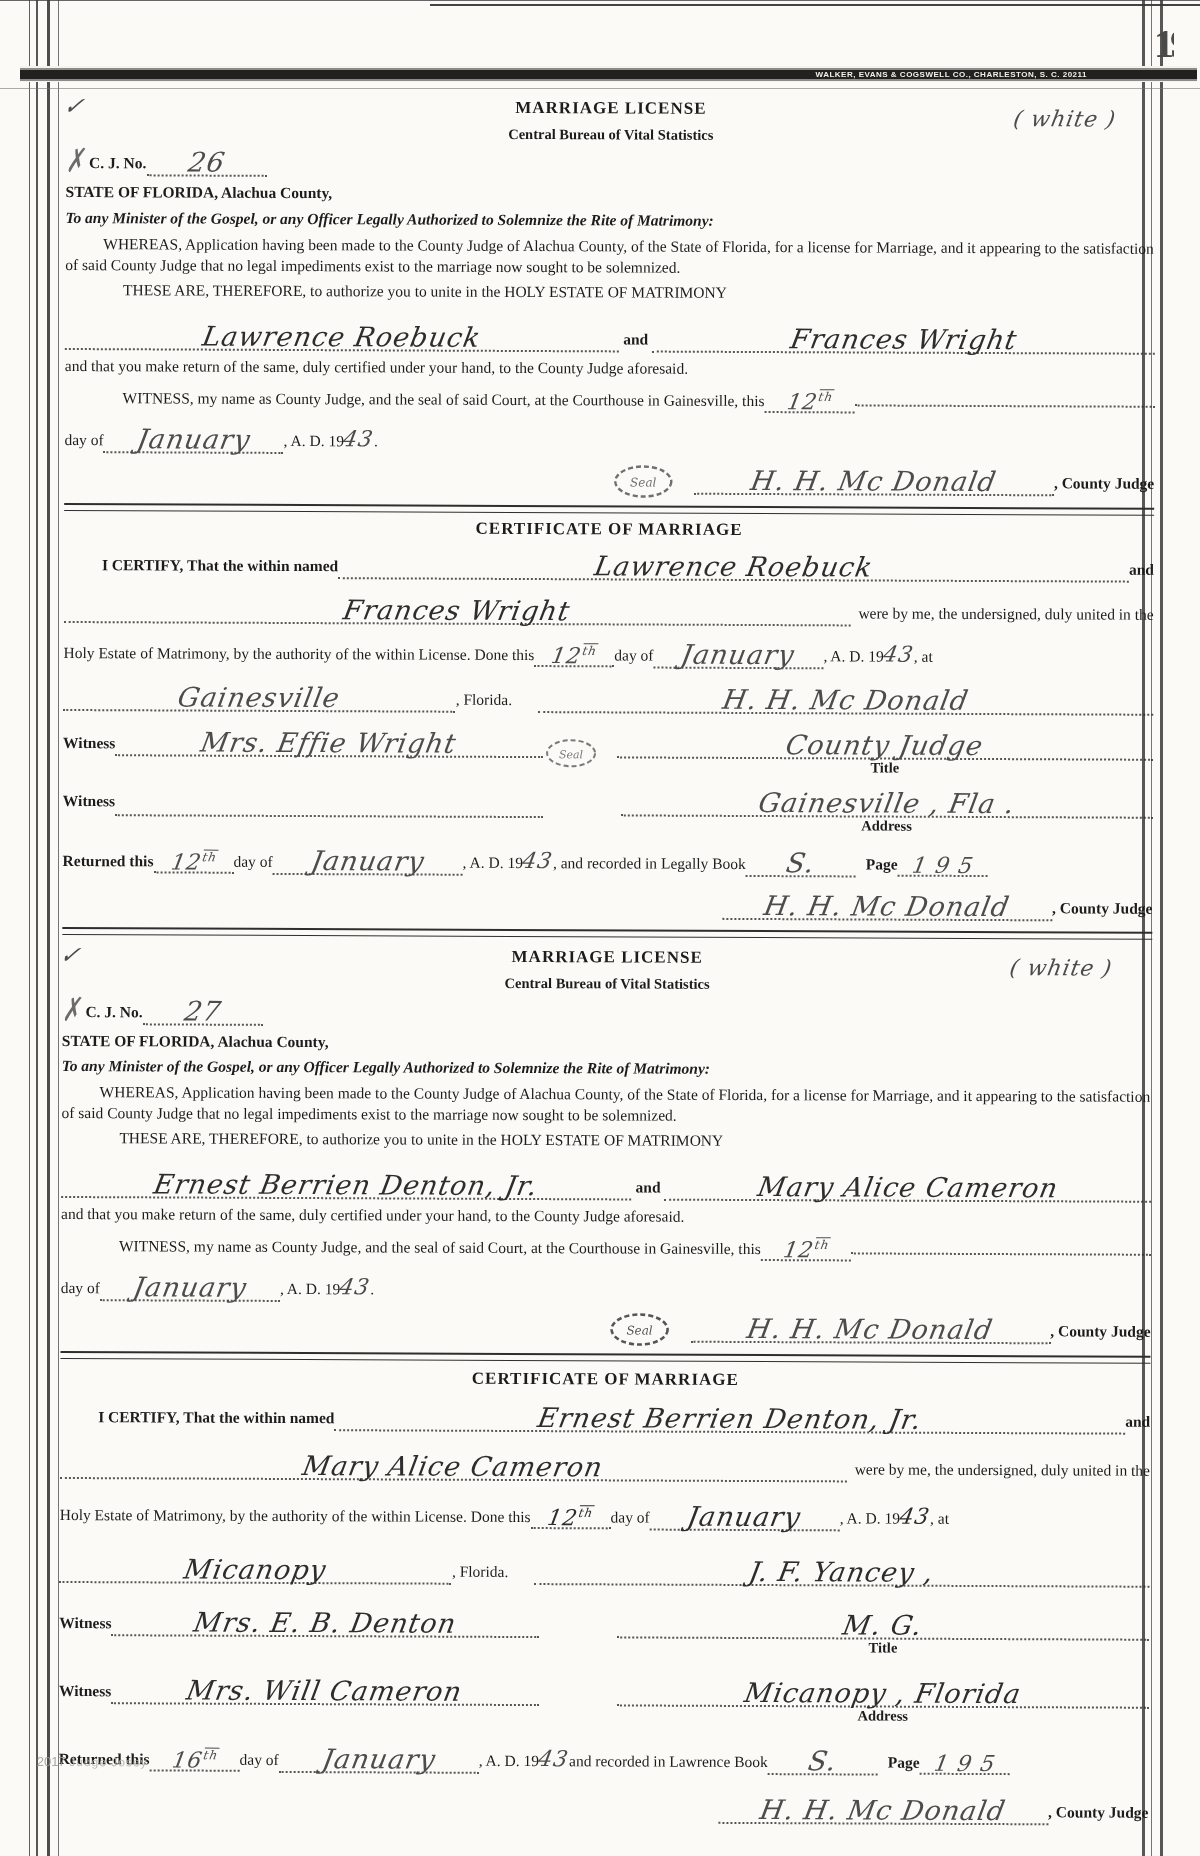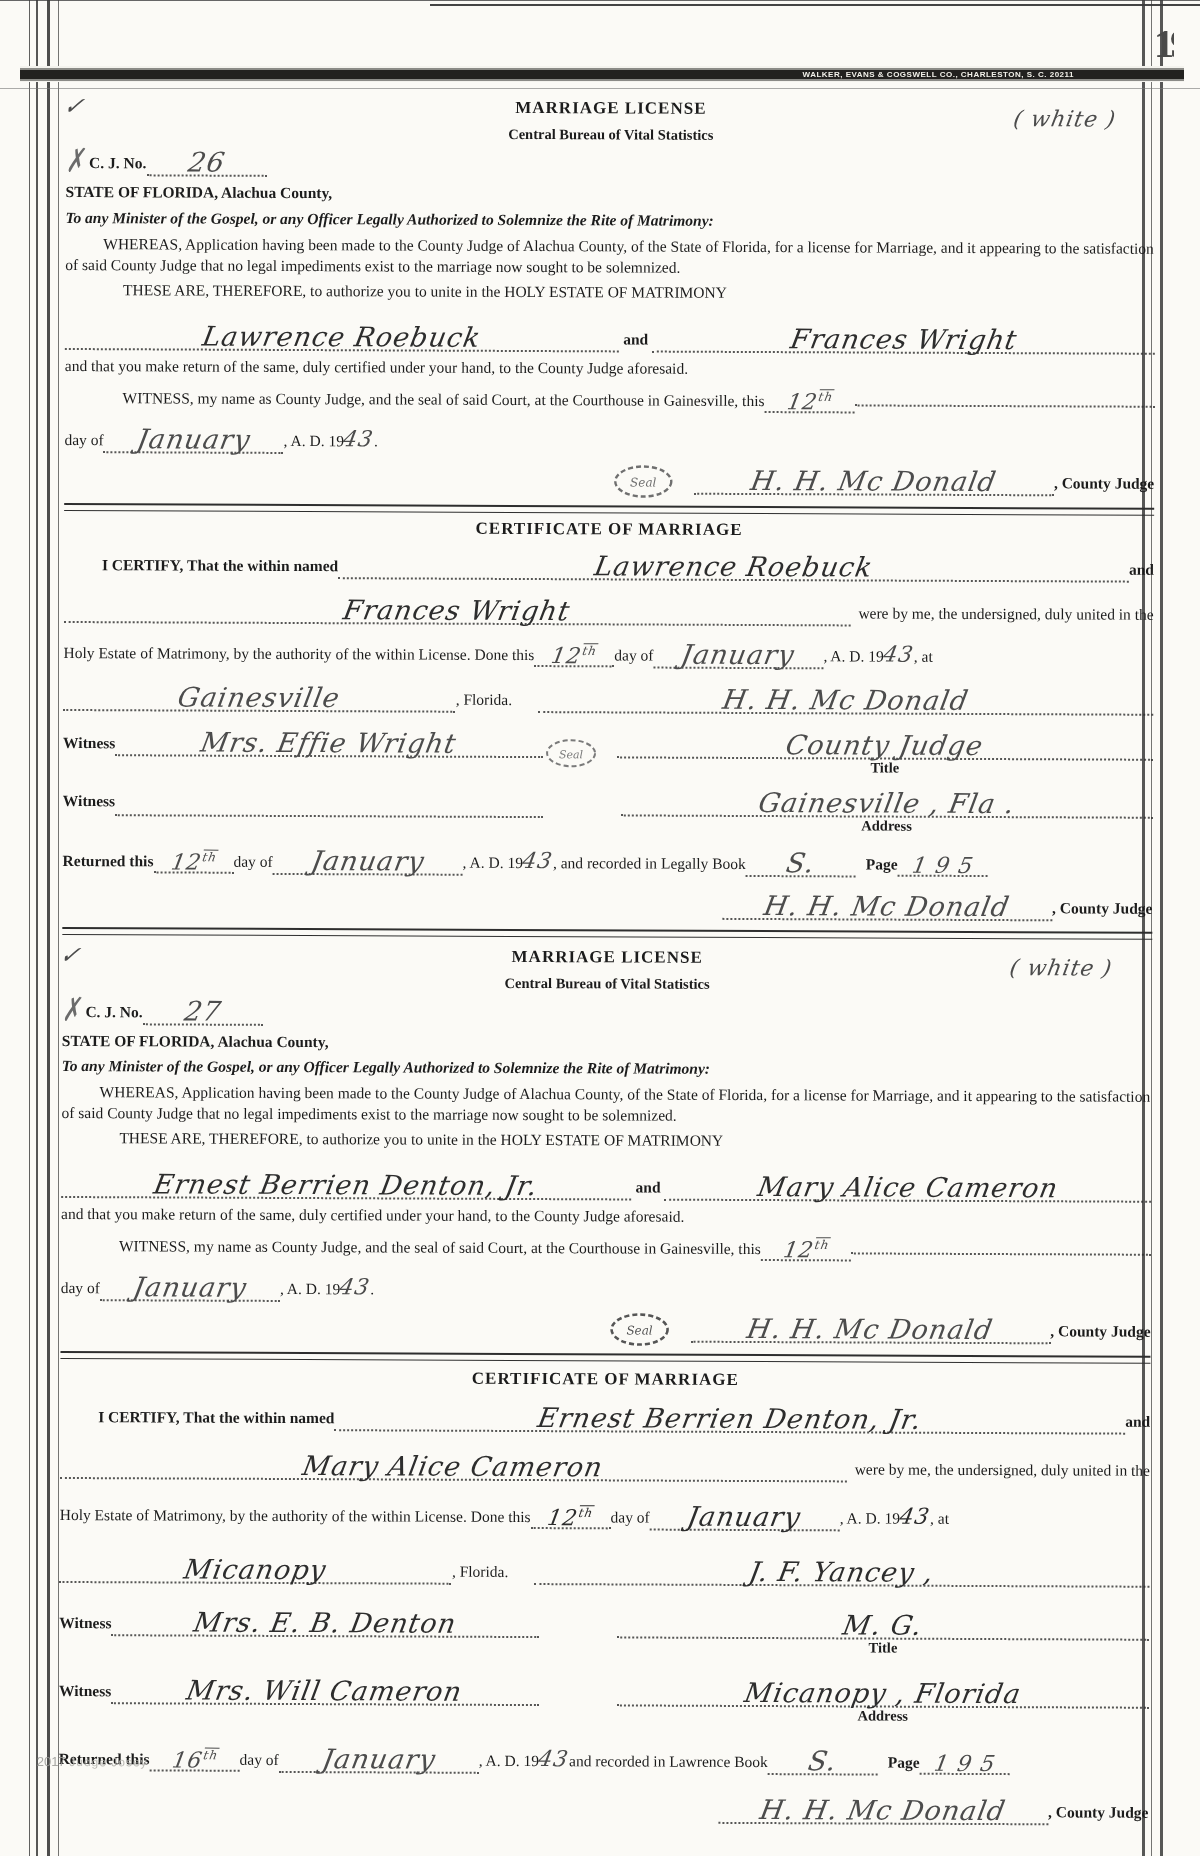--- a/index.html
+++ b/index.html
@@ -13,21 +13,21 @@
   .vline{position:absolute;top:0;bottom:0;background:#3a3a3a;}
   .vl1{left:29px;width:1px;opacity:.8;}
   .vl2{left:36px;width:2px;opacity:.85;}
   .vl3{left:47px;width:3px;opacity:.9;}
   .vl4{left:58px;width:1px;opacity:.7;}
   .vr1{left:1142px;width:3px;opacity:.85;}
   .vr2{left:1151px;width:1px;opacity:.7;}
   .vr3{left:1160px;width:3px;opacity:.85;}
   .topline{position:absolute;left:430px;right:0;top:4px;height:2px;background:#444;}
   .topline2{position:absolute;left:0;right:0;top:0px;height:1px;background:#666;}
-  .band{position:absolute;left:0;right:16px;top:66px;height:16px;
+  .band{position:absolute;left:0;right:3px;top:66px;height:16px;
     background:linear-gradient(#f4f3ee 0 2px,#8b8b87 2px 4px,#22211f 4px 13px,#8b8b87 13px 15px,#f4f3ee 15px 16px);
     display:flex;align-items:center;justify-content:flex-end;margin-left:20px;}
   .band .ptext{color:#f2f1ea;font-family:"Liberation Sans",sans-serif;font-size:8px;
     letter-spacing:.5px;font-weight:bold;padding-right:110px;line-height:9px;}
   .bandline{position:absolute;left:0;right:0;top:88px;height:1px;background:#777;opacity:.6;}
   .corner-frag{position:absolute;right:26px;top:20px;width:20px;height:46px;overflow:hidden;
     font-weight:bold;font-size:40px;color:#4a4a49;letter-spacing:-4px;}
   
   .paper{position:absolute;left:66px;right:44px;top:86px;transform:rotate(.25deg);transform-origin:top left;}
   .p{font-size:15.5px;line-height:1.35;}

